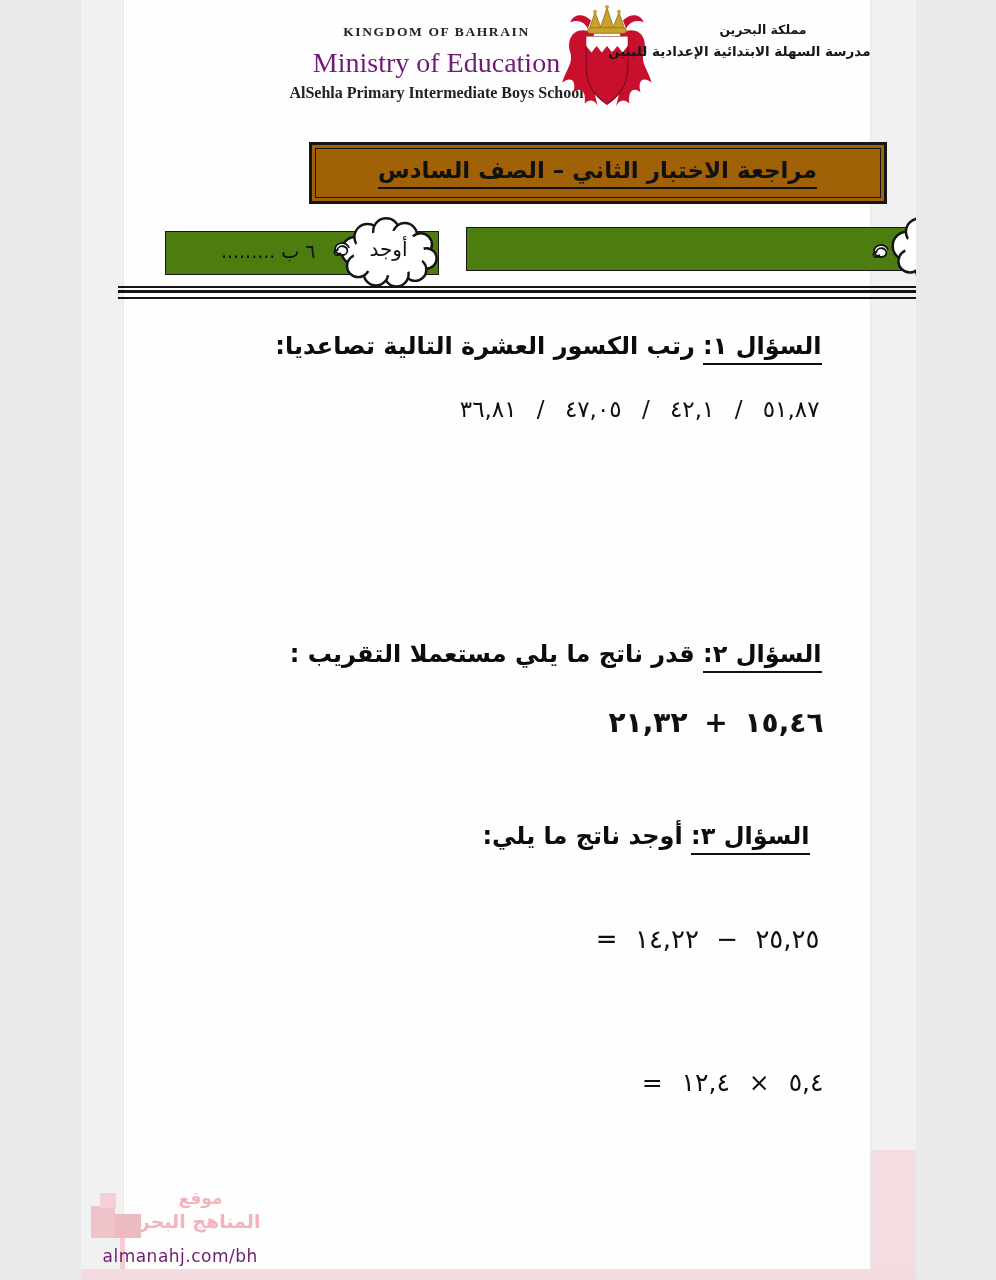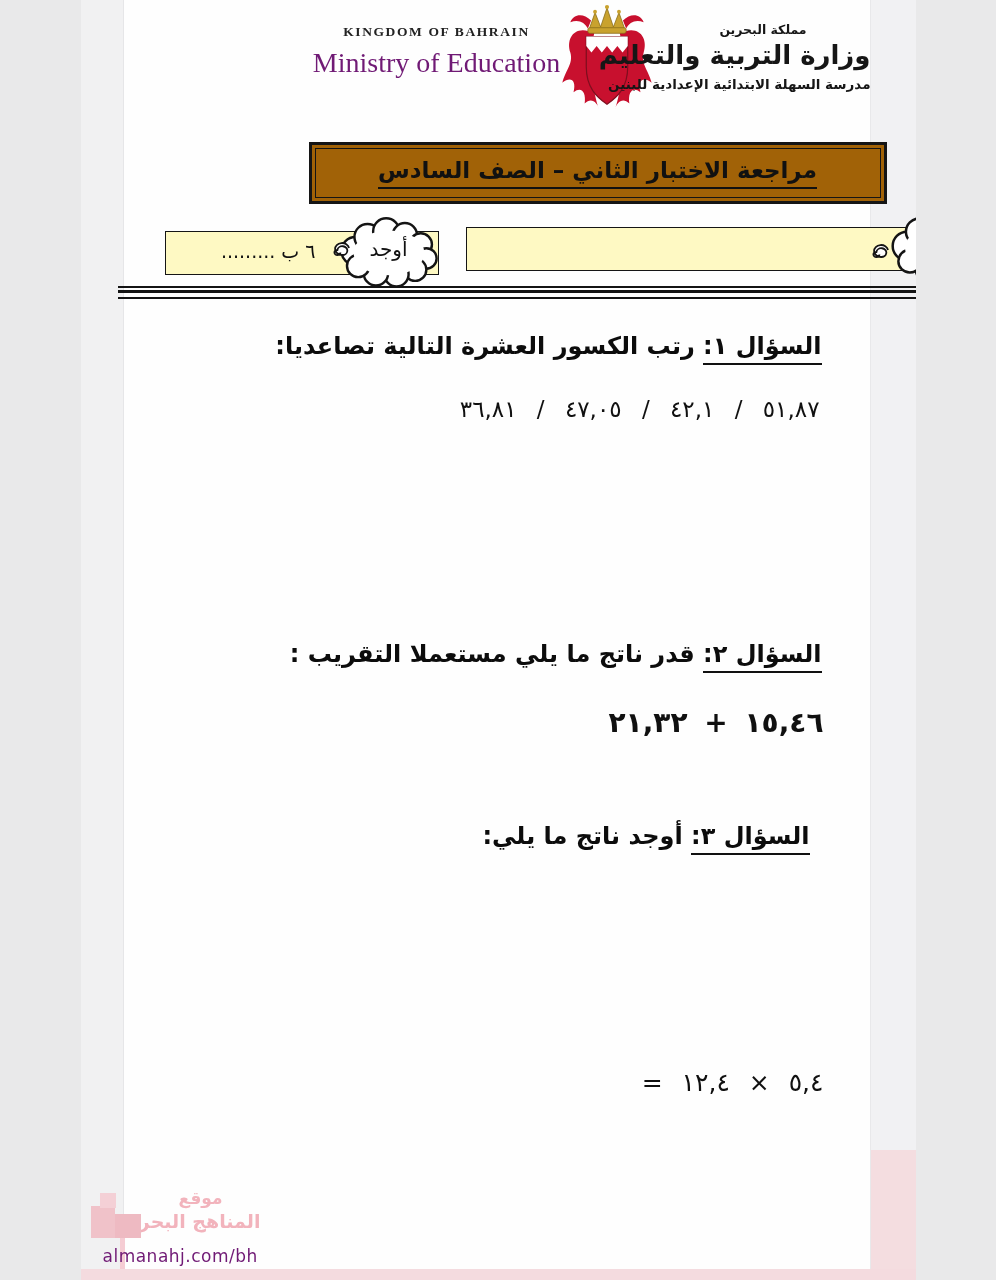--- a/index.html
+++ b/index.html
@@ -25,21 +25,21 @@
   .hdr-ar-school{font-size:13.5px;font-weight:bold;margin-top:6px;white-space:nowrap;}
 
   
   .title-box{left:228px;top:142px;width:572px;height:56px;border:3px solid #151515;background:#a16207;}
   .title-inner{position:absolute;left:3px;top:3px;right:3px;bottom:3px;border:1.5px solid #151515;
                display:flex;align-items:center;justify-content:center;}
   .title-text{direction:rtl;font-size:23px;font-weight:bold;border-bottom:2.5px solid #111;
               padding-bottom:4px;white-space:nowrap;}
 
   
-  .field-rect{border:1.6px solid #151515;background:#fef9c3;}
+  .field-rect{border:1.6px solid #151515;background:#4d7c0f;}
   .name-rect{left:385px;top:227px;width:500px;height:42px;}
   .class-rect{left:84px;top:231px;width:272px;height:42px;}
   .class-value{position:absolute;right:122px;top:8px;direction:rtl;font-size:19px;letter-spacing:1px;white-space:nowrap;}
   .cloud{z-index:3;}
   .cloud-label{position:absolute;left:0;top:0;width:100%;height:100%;display:flex;align-items:center;
                justify-content:center;font-size:20px;direction:rtl;padding-bottom:4px;box-sizing:border-box;}
   .spiral{z-index:4;}
 
   
   .rule{left:37px;top:286px;width:812px;height:9px;border-top:2px solid #141414;border-bottom:2px solid #141414;}
@@ -75,20 +75,21 @@
 
   <div class="abs edge-left"></div>
   <div class="abs edge-right"></div>
   <div class="abs edge-right-pink"></div>
   <div class="abs edge-bottom"></div>
   <div class="abs pink-sliver"></div>
 
   <div class="abs hdr-en">
     <div class="hdr-country">KINGDOM OF BAHRAIN</div>
     <div class="hdr-ministry">Ministry of Education</div>
+    <div class="hdr-school">AlSehla Primary Intermediate Boys School</div>
   </div>
 
   <svg class="abs" style="left:478px;top:3px;" width="96" height="118" viewBox="0 0 120 148">
 
     <path d="M44,38 C20,26 8,44 14,62 C18,76 8,84 4,100 C14,92 22,96 18,112 C28,104 34,112 32,126 C40,118 48,124 50,134 C42,108 36,72 44,38 Z" fill="#c8102e"></path>
     <path d="M76,38 C100,26 112,44 106,62 C102,76 112,84 116,100 C106,92 98,96 102,112 C92,104 86,112 88,126 C80,118 72,124 70,134 C78,108 84,72 76,38 Z" fill="#c8102e"></path>
     <path d="M40,22 C30,12 18,14 14,24 C24,20 32,24 36,32 Z" fill="#c8102e"></path>
     <path d="M80,22 C90,12 102,14 106,24 C96,20 88,24 84,32 Z" fill="#c8102e"></path>
 
     <path d="M38,32 L45,12 L52,30 L60,6 L68,30 L75,12 L82,32 Z" fill="#c9a22e" stroke="#8a6d1b" stroke-width="1"></path>
@@ -96,21 +97,20 @@
     <circle cx="60" cy="5" r="2.6" fill="#c9a22e"></circle>
     <circle cx="75" cy="11" r="2.4" fill="#c9a22e"></circle>
     <rect x="36" y="31" width="48" height="7" rx="2.5" fill="#c9a22e" stroke="#8a6d1b" stroke-width="1"></rect>
 
     <path d="M34,42 h52 v38 c0,26 -13,38 -26,47 c-13,-9 -26,-21 -26,-47 Z" fill="#c8102e" stroke="#7e0e1e" stroke-width="1.5"></path>
     <path d="M34,42 h52 v12 l-6.5,8 -6.5,-8 -6.5,8 -6.5,-8 -6.5,8 -6.5,-8 -6.5,8 -6.5,-8 Z" fill="#ffffff"></path>
   </svg>
 
   <div class="abs hdr-ar">
     <div class="hdr-ar-country">مملكة البحرين</div>
-    <div class="hdr-ar-ministry">وزارة التربية والتعليم</div>
     <div class="hdr-ar-school">مدرسة السهلة الابتدائية الإعدادية للبنين</div>
   </div>
 
   <div class="abs title-box">
     <div class="title-inner">
       <span class="title-text">مراجعة الاختبار الثاني – الصف السادس</span>
     </div>
   </div>
 
   <div class="abs field-rect name-rect"></div>
@@ -174,20 +174,21 @@
   <div class="abs q-head q2-head">
     <span class="q-label">السؤال ٢:</span>
     <span>قدر ناتج ما يلي مستعملا التقريب :</span>
   </div>
   <div class="abs q-body q2-body">١٥,٤٦ + ٢١,٣٢</div>
 
   <div class="abs q-head q3-head">
     <span class="q-label">السؤال ٣:</span>
     <span>أوجد ناتج ما يلي:</span>
   </div>
+  <div class="abs q-body q3-body1">٢٥,٢٥ − ١٤,٢٢ =</div>
   <div class="abs q-body q3-body2">٥,٤ × ١٢,٤ =</div>
 
   <div class="abs wm-block wm-b1"></div>
   <div class="abs wm-block wm-b2"></div>
   <div class="abs wm-block wm-b3"></div>
   <div class="abs wm-line1">موقع</div>
   <div class="abs wm-line2">المناهج البحرينية</div>
   <div class="abs wm-url">almanahj.com/bh</div>
 
 </div>

